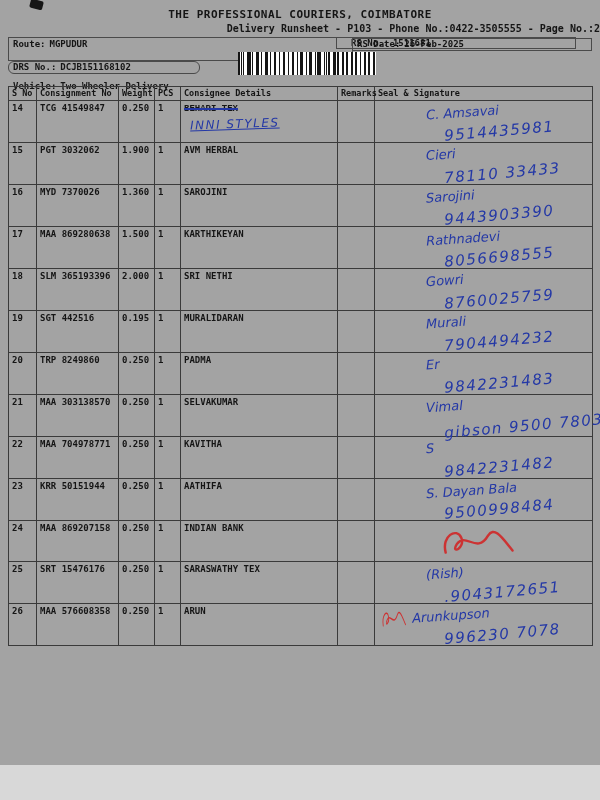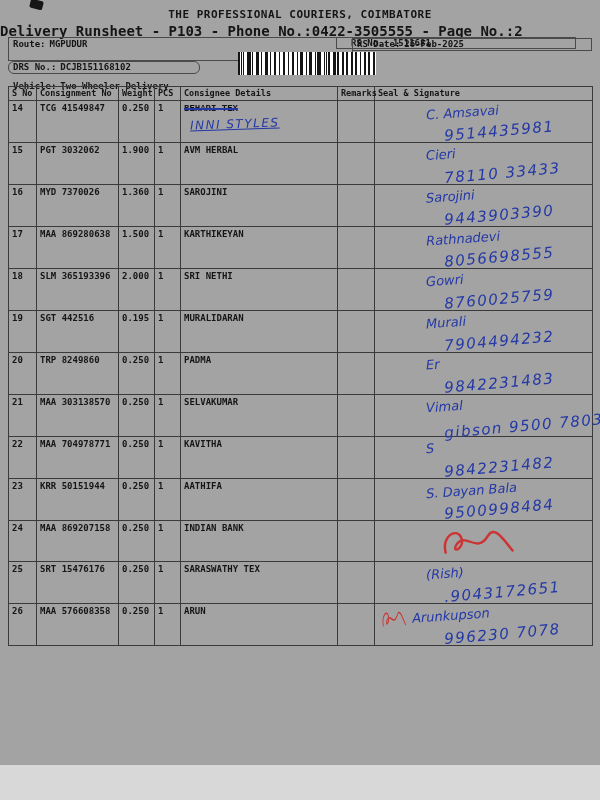--- a/index.html
+++ b/index.html
@@ -8,22 +8,22 @@
     position:relative; width:600px; height:765px; margin:0 auto;
     background:#a3a3a3; overflow:hidden;
     font-family:"DejaVu Sans Mono", monospace; color:#151515;
   }
   .printed { font-weight:bold; color:#151515; }
   .title {
     position:absolute; top:8px; left:0; right:0; text-align:center;
     font-size:11px; font-weight:bold; letter-spacing:.5px;
   }
   .subtitle {
-    position:absolute; top:23px; left:0; right:0; text-align:left;
-    font-size:14px; font-weight:bold;
+    position:absolute; top:23px; left:0; right:0; text-align:right;
+    font-size:10px; font-weight:bold;
   }
   .box { position:absolute; border:1px solid #4a4a4a; font-size:9px; font-weight:bold; padding:0 4px; line-height:11px; overflow:hidden; }
   .route-staff-box { left:8px; top:37px; width:345px; height:24px; padding-top:1px; }
   .rs-no-box   { left:336px; top:37px; width:240px; height:12px;padding-left:14px; }
   .rs-date-box { left:352px; top:38px; width:240px; height:13px; }
   .drs-box     { left:8px;  top:61px; width:192px; height:13px;border-radius:6px; }
   .vehicle-line{ position:absolute; left:13px; top:81px; font-size:9px; font-weight:bold; }
   .lbl { margin-right:4px; }
   .barcode {
     position:absolute; left:238px; top:52px; width:138px; height:23px;

